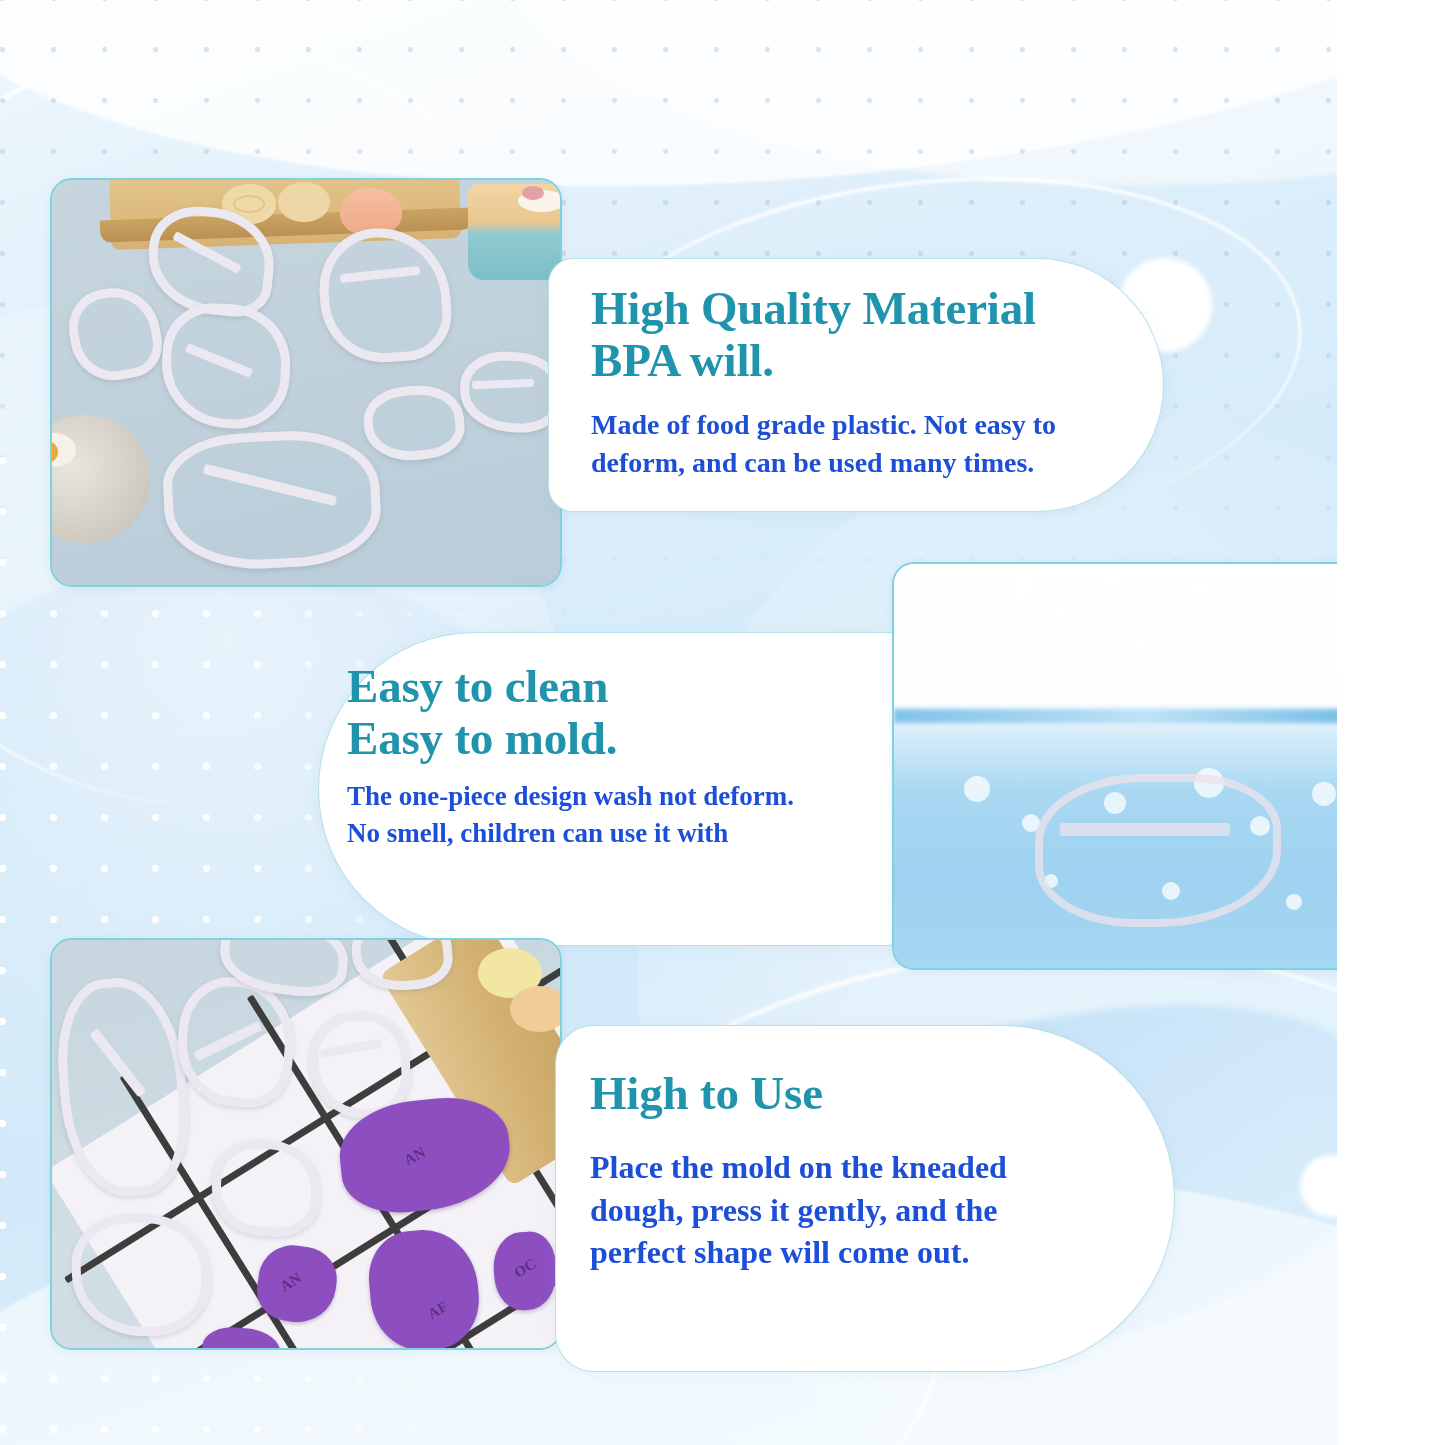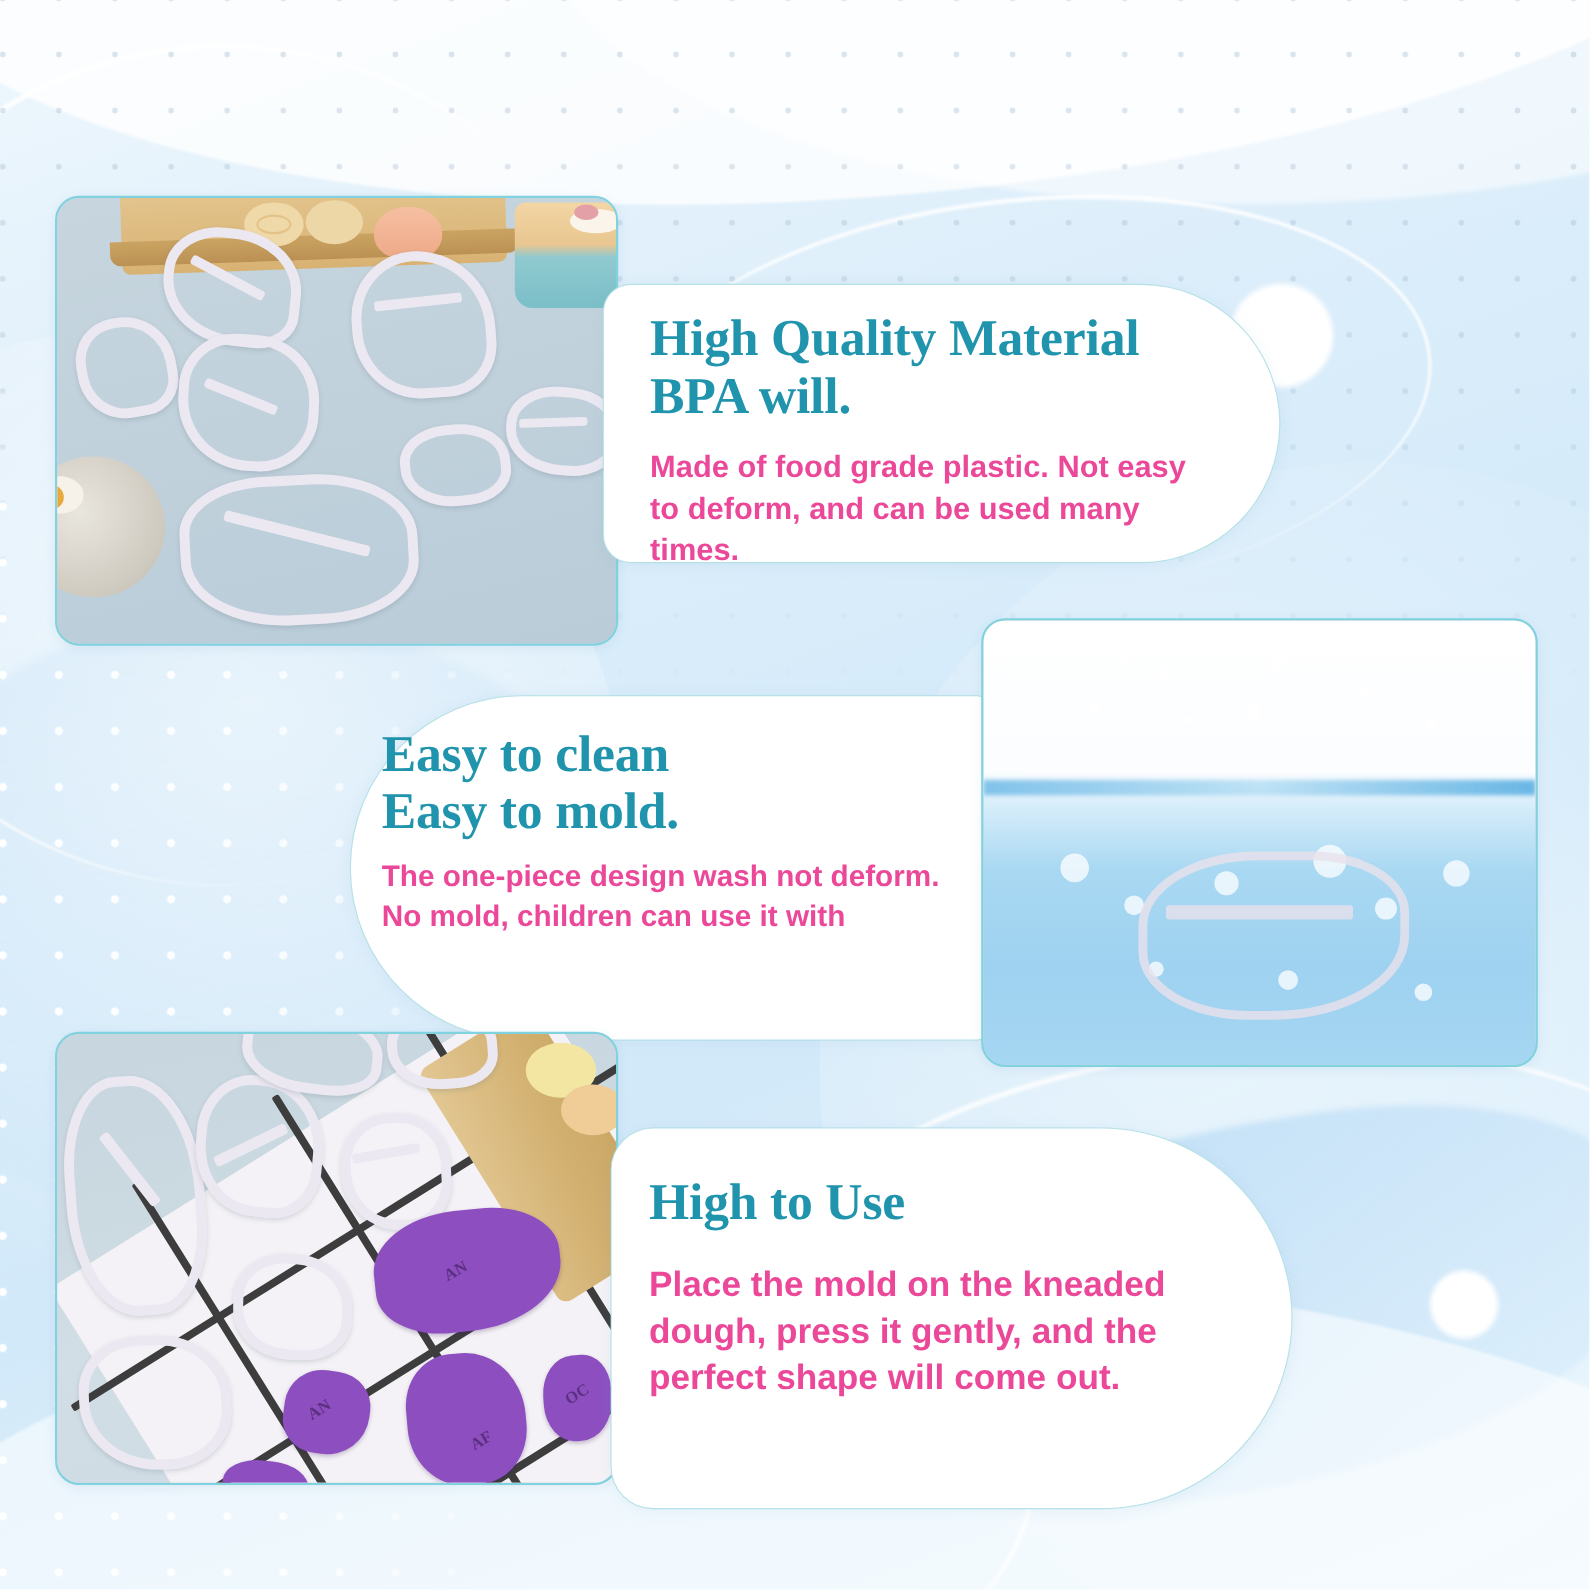--- a/index.html
+++ b/index.html
@@ -2,21 +2,21 @@
 <html><head>
 <meta charset="utf-8">
 <style>
   html,body{margin:0;padding:0;}
   body{
     width:1445px;height:1445px;overflow:hidden;
     font-family:"Liberation Serif", serif;
     background:#ffffff;
   }
   #stage{
-    position:relative;width:1445px;height:1445px;overflow:hidden;
+    position:relative;width:1337px;height:1445px;overflow:hidden;
     background:linear-gradient(160deg,#eef7fd 0%,#e3f1fb 18%,#d8ecfa 42%,#d2e9f9 62%,#dff1fc 82%,#eaf6fe 100%);
   }
 
   
   .bg-layer{position:absolute;inset:0;pointer-events:none;}
 
   .dots-dark{
     position:absolute;left:0;top:0;width:1445px;height:640px;
     background-image:radial-gradient(circle, rgba(120,150,175,0.30) 2.4px, rgba(120,150,175,0) 2.9px);
     background-size:51px 51px;background-position:28px 24px;
@@ -175,22 +175,22 @@
   .tc-right-pill{border-radius:34px 170px 170px 34px;}
   .tc-left-pill{border-radius:170px 10px 10px 170px;}
   .tc-both-pill{border-radius:40px 180px 180px 40px;}
 
   .tc-inner{position:absolute;}
   .tc-title{
     color:#2094ac;font-weight:bold;line-height:1.10;
     font-family:"Liberation Serif", serif;letter-spacing:-0.2px;
   }
   .tc-body{
-    color:#ec4899;line-height:1.34;font-weight:bold;
-    font-family:Liberation Sans, sans-serif;
+    color:#1d4ed8;line-height:1.34;font-weight:bold;
+    font-family:Liberation Serif, serif;
   }
 </style>
 </head>
 <body>
 
 <div id="stage">
 
   <div class="bg-layer">
     <div class="wave wave-top"></div>
     <div class="wave wave-top2"></div>
@@ -256,21 +256,21 @@
   </div>
 
   <div class="text-card tc-left-pill" style="left:318px;top:632px;width:578px;height:312px;">
     <div class="tc-inner" style="left:28px;top:28px;right:24px;">
       <div class="tc-title" style="font-size:47px;">
         <div>Easy to clean</div>
         <div>Easy to mold.</div>
       </div>
       <div class="tc-body" style="font-size:27px;margin-top:14px;">
         <div>The one-piece design wash not deform.</div>
-        <div>No mold, children can use it with</div>
+        <div>No smell, children can use it with</div>
       </div>
     </div>
   </div>
 
   <div class="photo-card" style="left:892px;top:562px;width:502px;height:404px;">
     <div class="photo-inner p2">
       <div class="water-line"></div>
       <div class="splash" style="left:120px;top:18px;width:16px;height:16px;"></div>
       <div class="splash" style="left:160px;top:44px;width:10px;height:10px;"></div>
       <div class="splash" style="left:212px;top:10px;width:13px;height:13px;"></div>

